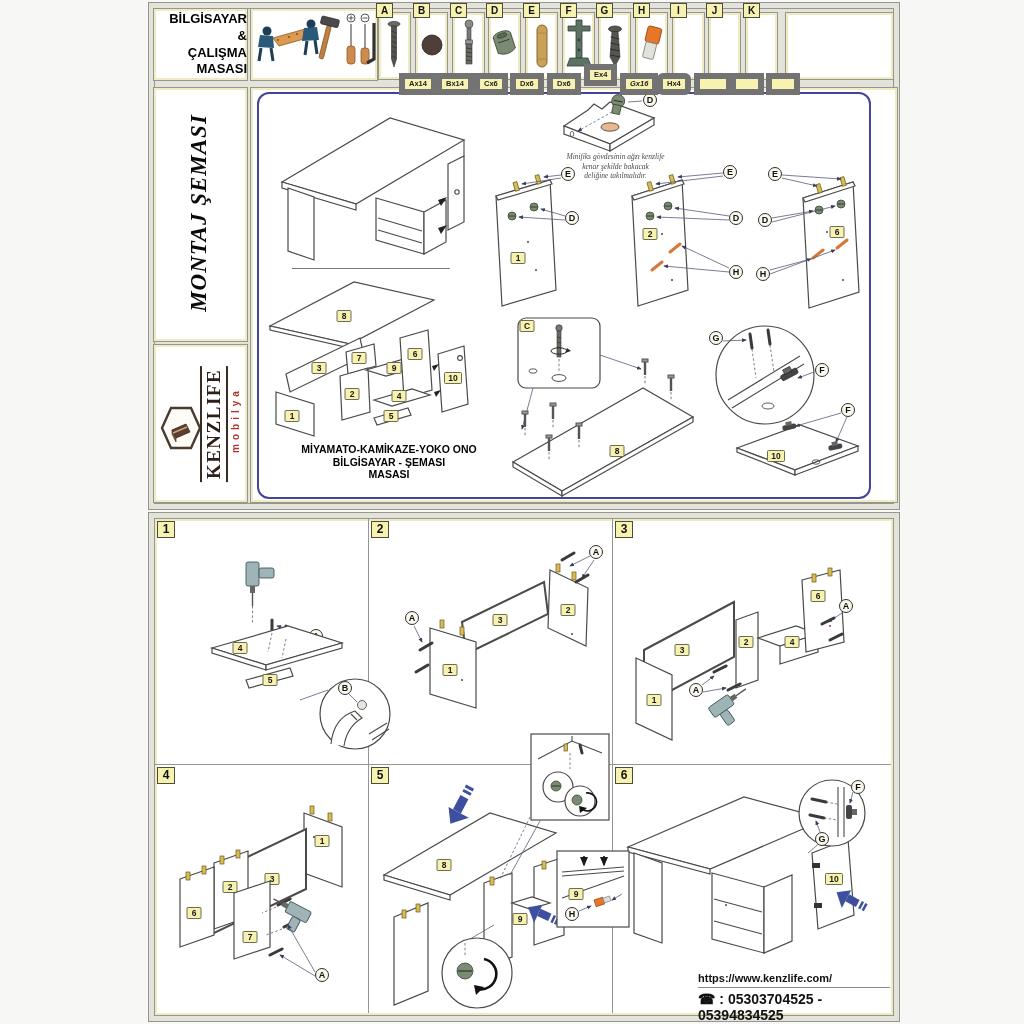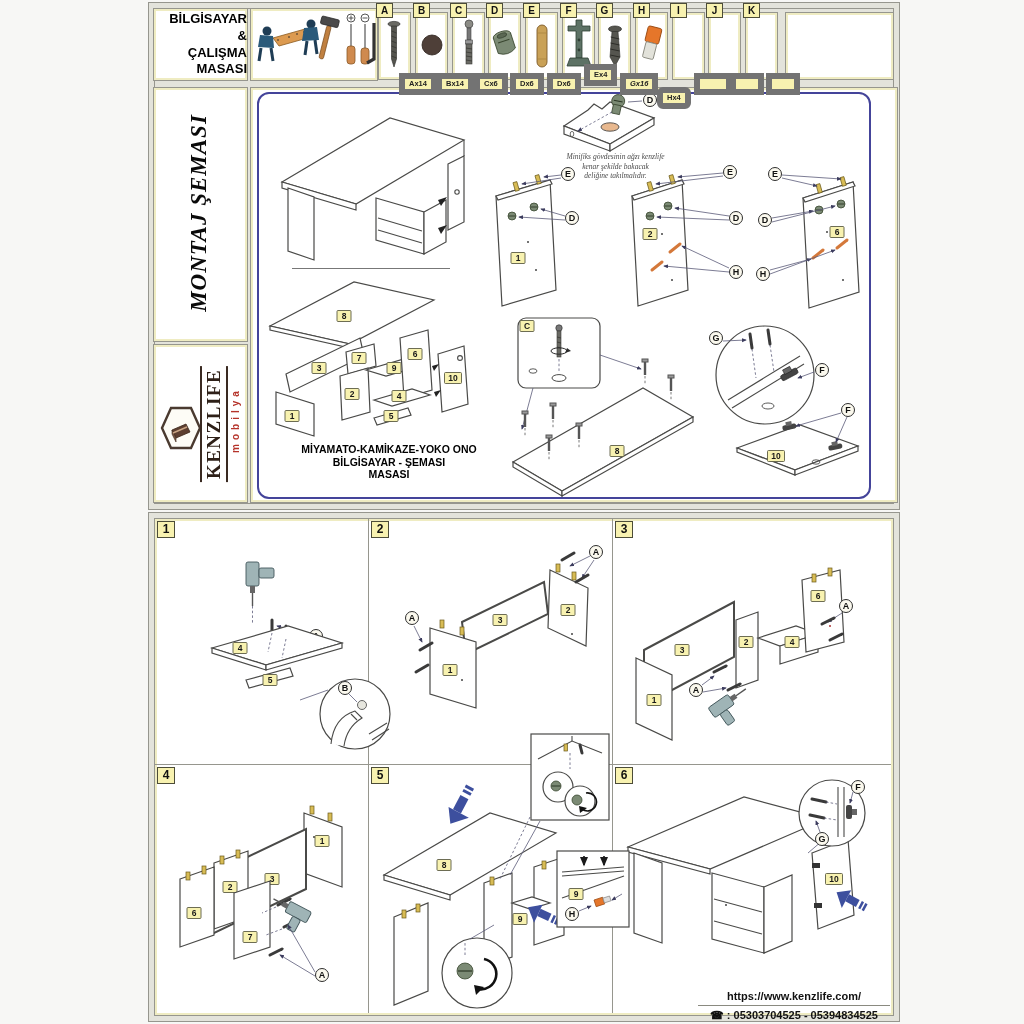--- a/index.html
+++ b/index.html
@@ -18,24 +18,24 @@
   .vwrap{position:absolute;width:0;height:0;}
   .vtext{position:absolute;left:0;top:0;transform:translate(-50%,-50%) rotate(-90deg);white-space:nowrap;}
   .montaj{font:bold italic 23px "Liberation Serif",serif;letter-spacing:1px;color:#0a0a0a;}
   .brand{font:600 19px "Liberation Serif",serif;letter-spacing:1.5px;color:#2e2018;
          border-top:2px solid #3a2a22;border-bottom:2px solid #3a2a22;padding:1px 3px;}
   .brand-sub{font:bold 10px "Liberation Sans",sans-serif;letter-spacing:4px;color:#b5332a;}
   .navy{position:absolute;border:2px solid #44449a;border-radius:12px;background:transparent;}
   .prodname{position:absolute;font-weight:bold;font-size:10.5px;line-height:12.5px;text-align:center;color:#000;}
   .note{position:absolute;font:italic 7.5px/9.5px "Liberation Serif",serif;color:#4a4a4a;text-align:center;}
   .gridline{position:absolute;background:#96968e;z-index:2;}
-  .footer{position:absolute;text-align:center;color:#111;z-index:6;margin-top:18px;}
+  .footer{position:absolute;color:#111;z-index:6;}
   .footer .site{font-weight:bold;font-size:11px;}
   .footer .rule{border-top:1px solid #8a8a80;margin:3px 0;}
-  .footer .phone{font-weight:bold;font-size:11px;}
+  .footer .phone{font-weight:bold;font-size:14px;}
   svg{position:absolute;overflow:visible;}
   .bd{fill:#fff;stroke:#4a4a48;stroke-width:1.2;}
   .bd2{fill:#fff;stroke:#4a4a48;stroke-width:2;}
   .ln{fill:none;stroke:#4a4a48;stroke-width:1.1;}
   .thin{fill:none;stroke:#5a5a78;stroke-width:0.8;}
   .dash{stroke-dasharray:2.5 2.2;}
   .ptag rect{fill:#f8f2b0;stroke:#5c5c44;stroke-width:0.9;}
   .ptag text{font:bold 8.5px "Liberation Sans",sans-serif;fill:#1a1a1a;text-anchor:middle;}
   .lcirc circle{fill:#fbf9ee;stroke:#2e2e2e;stroke-width:1;}
   .lcirc text{font:bold 9px "Liberation Sans",sans-serif;fill:#111;text-anchor:middle;}
@@ -202,21 +202,21 @@
   <div class="ltag" style="left:706px;top:3px;">J</div>
   <div class="ltag" style="left:743px;top:3px;">K</div>
 
   <div class="qtag" style="left:399px;top:73px;">Ax14</div>
   <div class="qtag" style="left:436px;top:73px;">Bx14</div>
   <div class="qtag" style="left:474px;top:73px;">Cx6</div>
   <div class="qtag" style="left:510px;top:73px;">Dx6</div>
   <div class="qtag" style="left:547px;top:73px;">Dx6</div>
   <div class="qtag" style="left:584px;top:64px;">Ex4</div>
   <div class="qtag" style="left:620px;top:73px;font-style:italic;">Gx16</div>
-  <div class="qtag" style="left:657px;top:87px;border-radius:6px;">Hx4</div>
+  <div class="qtag" style="left:657px;top:73px;border-radius:6px;">Hx4</div>
   <div class="qtag" style="left:694px;top:73px;width:18px;"></div>
   <div class="qtag" style="left:730px;top:73px;width:14px;"></div>
   <div class="qtag" style="left:766px;top:73px;width:14px;"></div>
 
   <div class="wbox" style="left:153px;top:87px;width:93px;height:253px;"></div>
   <div class="vwrap" style="left:199px;top:213px;">
     <span class="vtext montaj">MONTAJ ŞEMASI</span>
   </div>
 
   <div class="wbox" style="left:153px;top:344px;width:93px;height:157px;"></div>

